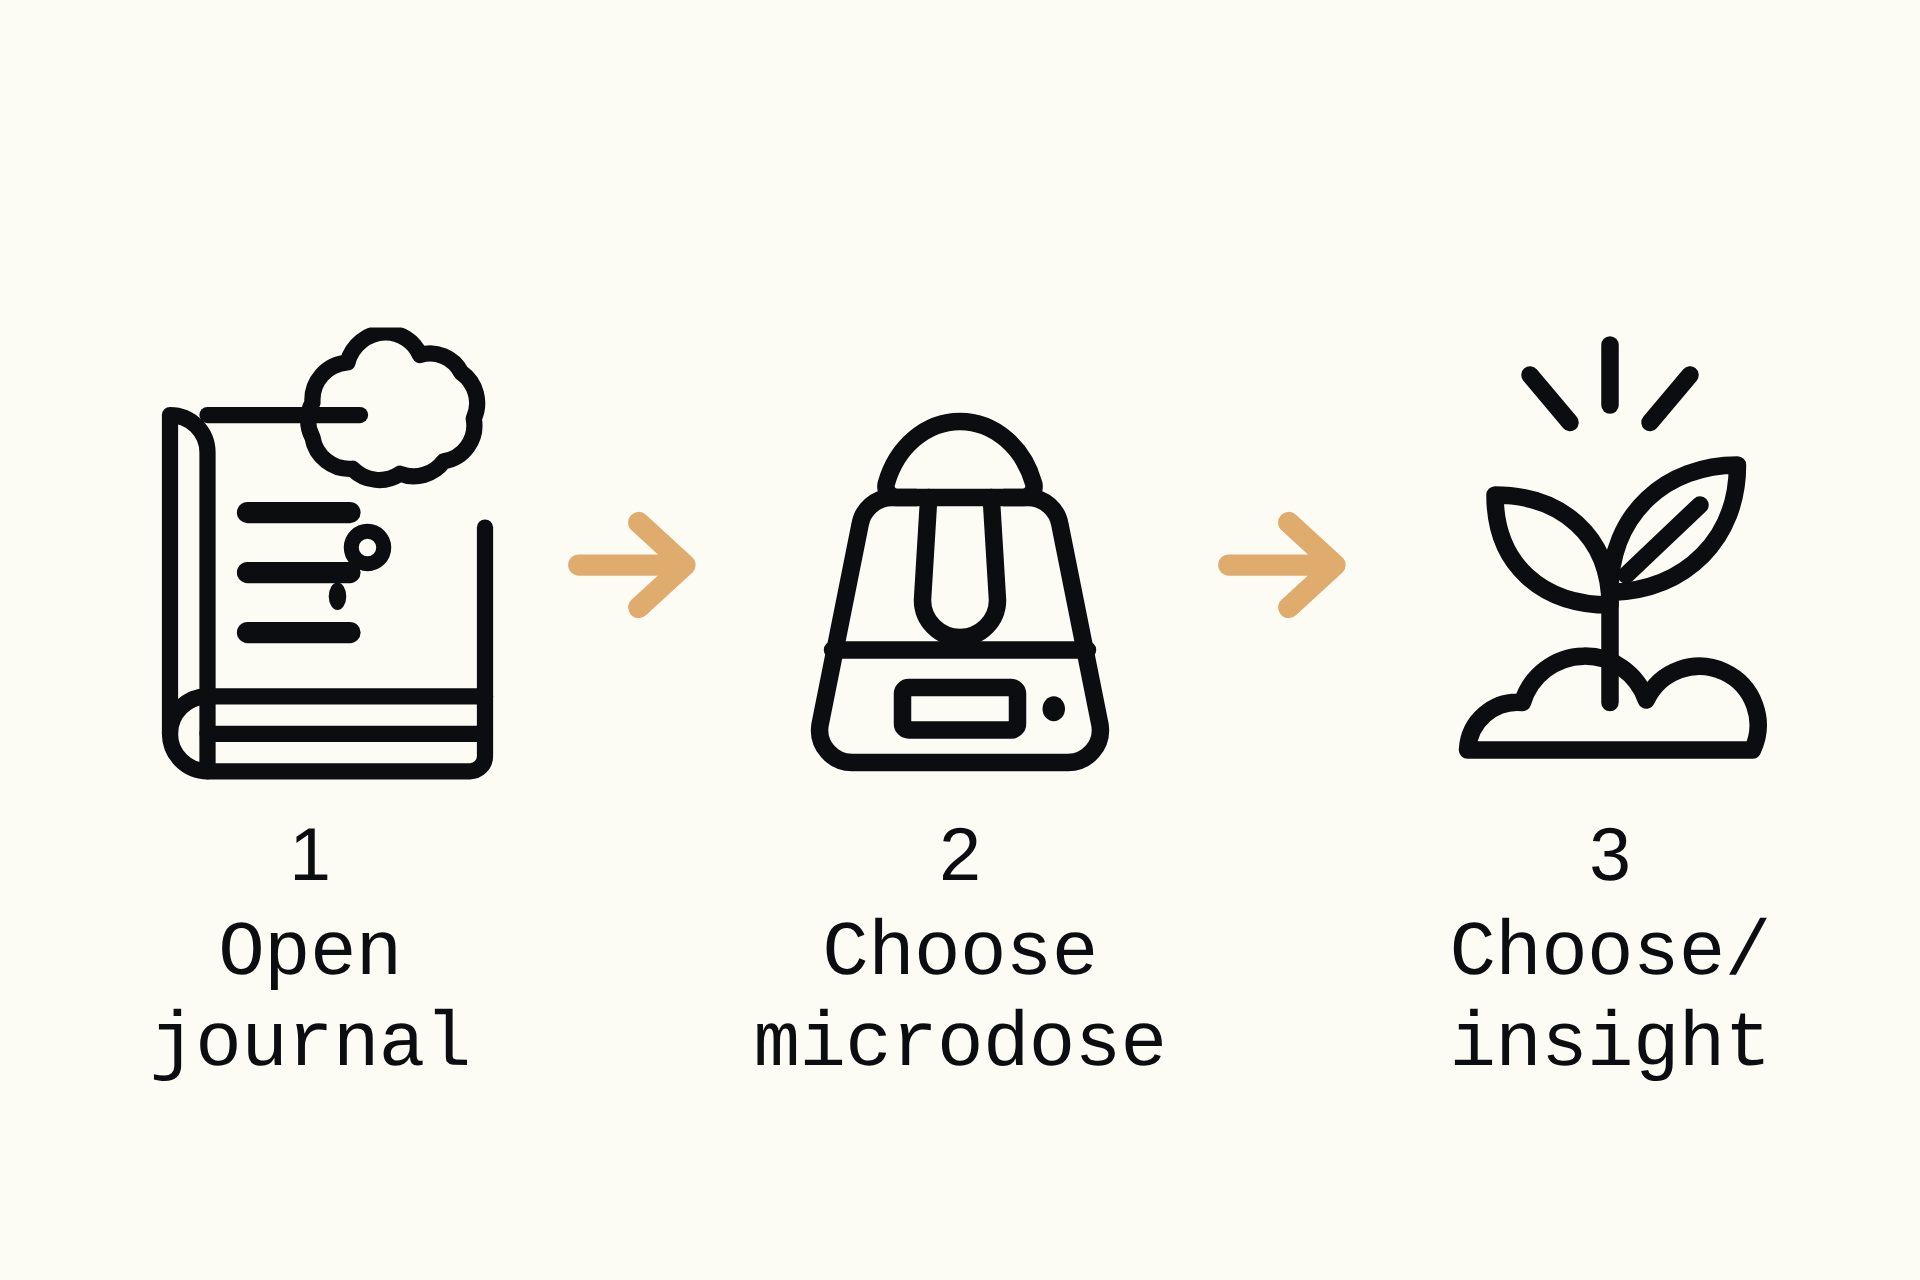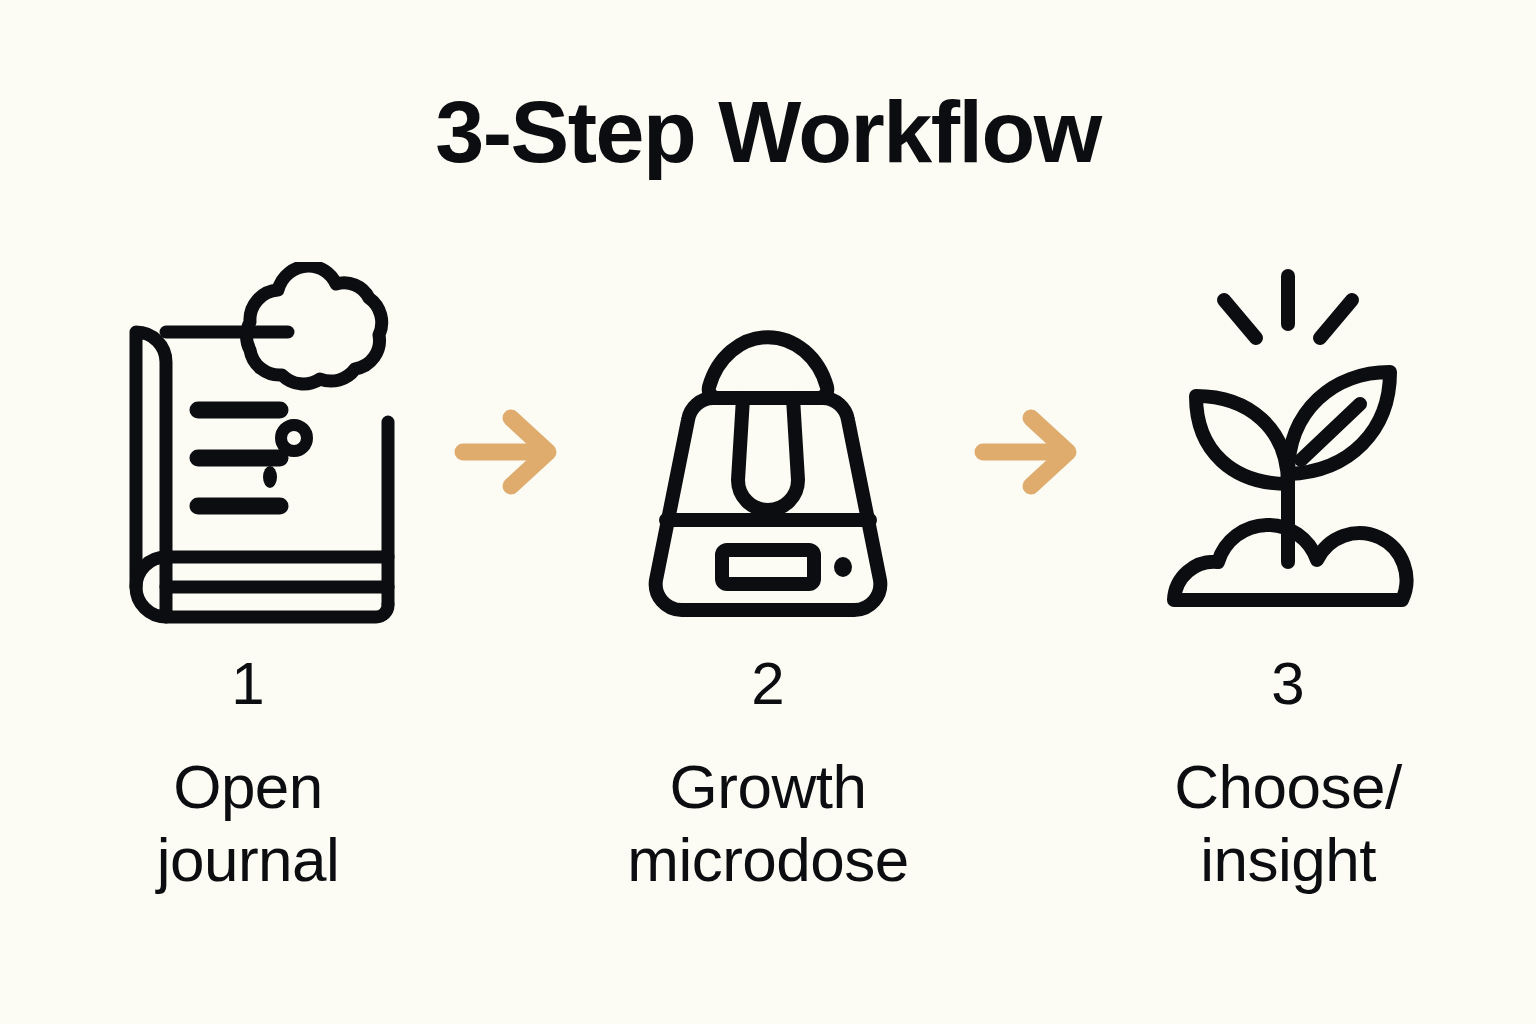--- a/index.html
+++ b/index.html
@@ -79,36 +79,36 @@
 
   .step-number {
     margin-top: 12px;
     font-size: 60px;
     font-weight: 500;
     color: #0C0D10;
     line-height: 1;
     text-align: center;
   }
   .step-label {
-    margin-top: 36px;
+    margin-top: 12px;
     font-size: 62px;
     font-weight: 500;
     color: #0C0D10;
     line-height: 1.18;
     text-align: center;
     letter-spacing: -0.5px;
     white-space: pre-line;
+    font-family: Liberation Mono, monospace;
   }
 </style>
 </head>
 <body>
 
 <div class="canvas">
 
-  <div class="title">3-Step Workflow</div>
 
   <div class="steps">
 
     <div class="step">
       <div class="icon-box">
         <svg width="300" height="380" viewBox="0 0 300 380">
           <g fill="none" stroke="#0C0D10" stroke-width="13" stroke-linecap="round" stroke-linejoin="round">
 
             <path d="M38 100 L38 325 a30 30 0 0 0 30 30 L68 100 a30 30 0 0 0 -30 -30 L38 100 Z"></path>
 
@@ -177,21 +177,21 @@
             <path d="M115 136 L95 136 a26 26 0 0 0 -25 22 L38 318 a26 26 0 0 0 26 30 L236 348 a26 26 0 0 0 26 -30 L230 158 a26 26 0 0 0 -25 -22 L185 136"></path>
 
             <path d="M48 258 L252 258"></path>
 
             <rect x="104" y="288" width="92" height="34" rx="5"></rect>
           </g>
           <ellipse cx="225" cy="305" rx="9" ry="10" fill="#0C0D10"></ellipse>
         </svg>
       </div>
       <div class="step-number">2</div>
-      <div class="step-label">Growth
+      <div class="step-label">Choose
 microdose</div>
     </div>
 
     <div class="arrow-box">
       <svg width="110" height="100" viewBox="0 0 110 100">
         <g fill="none" stroke="#DFAC6E" stroke-width="17" stroke-linecap="round" stroke-linejoin="round">
           <path d="M10 50 L92 50"></path>
           <path d="M58 16 L95 50 L58 84"></path>
         </g>
       </svg>

